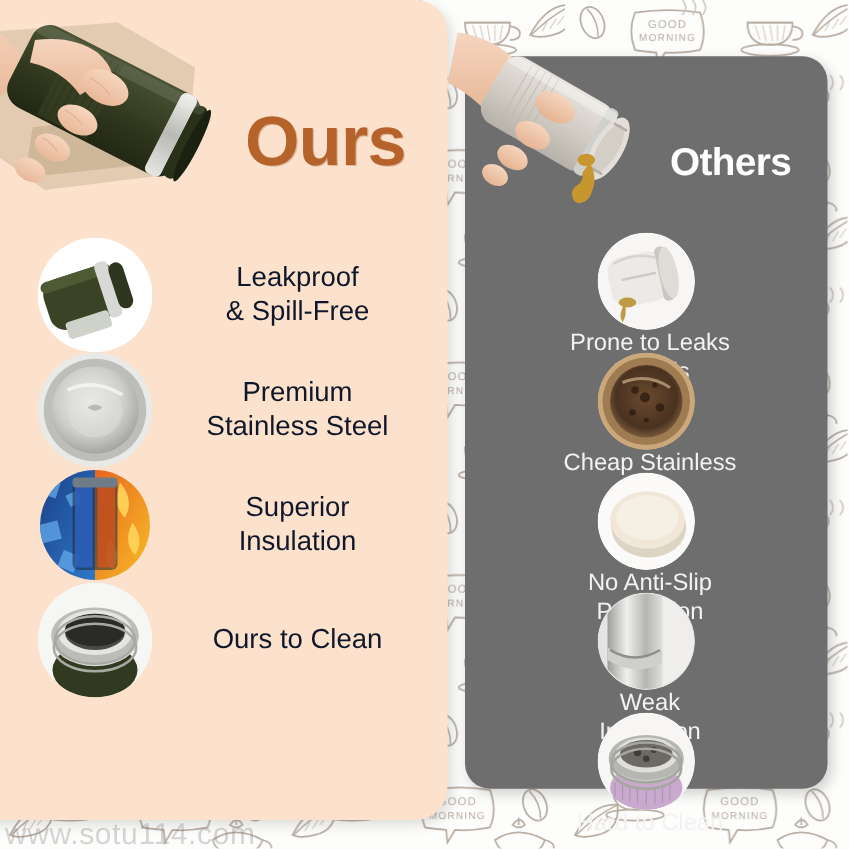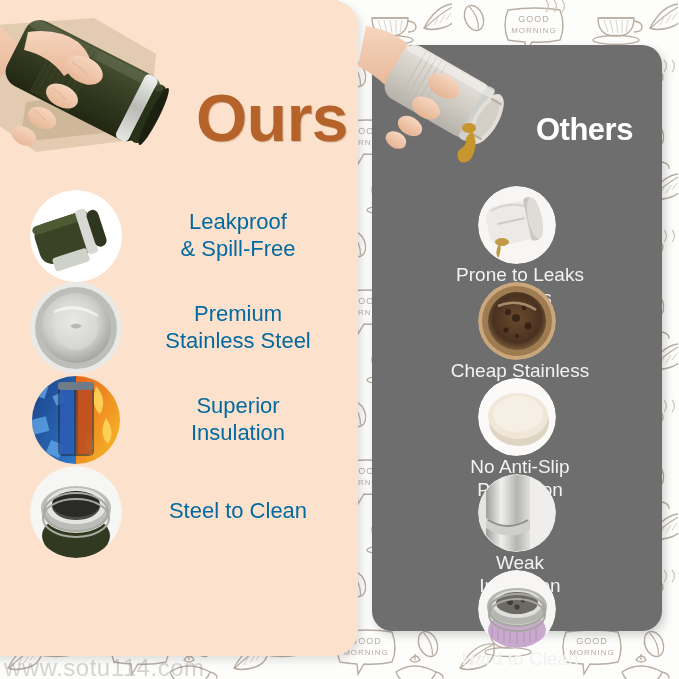--- a/index.html
+++ b/index.html
@@ -41,21 +41,21 @@
 
   
   .panel-title {
     position:absolute;
     font-weight:bold;
     letter-spacing:-0.5px;
     z-index:6;
   }
   #ours-title {
     left:196px; top:80px;
-    font-size:66px;
+    font-size:56px;
     color:#b5632a;
     text-shadow:1px 1px 0 rgba(120,60,20,.25);
   }
   #others-title {
     left:536px; top:112px;
     font-size:31px;
     color:#ffffff;
   }
 
   
@@ -88,21 +88,21 @@
   .thumb svg { display:block; width:100%; height:100%; }
 
   .feature-label {
     flex:1 1 auto;
     text-align:center;
     line-height:1.2;
     white-space:pre-line;
   }
   #ours-features .feature-label {
     font-size:22px;
-    color:#0369a1;
+    color:#0f172a;
     padding-left:4px;
   }
   #others-features .feature-label {
     font-size:19px;
     color:#f2f2f2;
     padding-left:6px;
   }
 
   
   #watermark {
@@ -325,21 +325,21 @@
         <ellipse cx="46" cy="42" rx="35" ry="22" fill="#bcbcb8"></ellipse>
         <ellipse cx="46" cy="40" rx="30" ry="18" fill="#e4e4e0"></ellipse>
         <ellipse cx="46" cy="40" rx="24" ry="14" fill="#4a4a46"></ellipse>
         <ellipse cx="46" cy="38" rx="24" ry="13" fill="#2a2a26"></ellipse>
         <g fill="none" stroke="#a9a9a4" stroke-width="2">
           <ellipse cx="46" cy="46" rx="32" ry="19"></ellipse>
           <ellipse cx="46" cy="52" rx="33" ry="19"></ellipse>
         </g>
       </svg>
     </div>
-    <div class="feature-label">Steel to Clean</div>
+    <div class="feature-label">Ours to Clean</div>
   </div>
 
 </div>
 
 <div class="panel" id="others-panel"></div>
 
 <div class="hero" id="others-hero">
   <svg viewBox="0 0 160 146" xmlns="http://www.w3.org/2000/svg">
     <defs>
       <linearGradient id="skin2" x1="0" y1="0" x2="0" y2="1">

